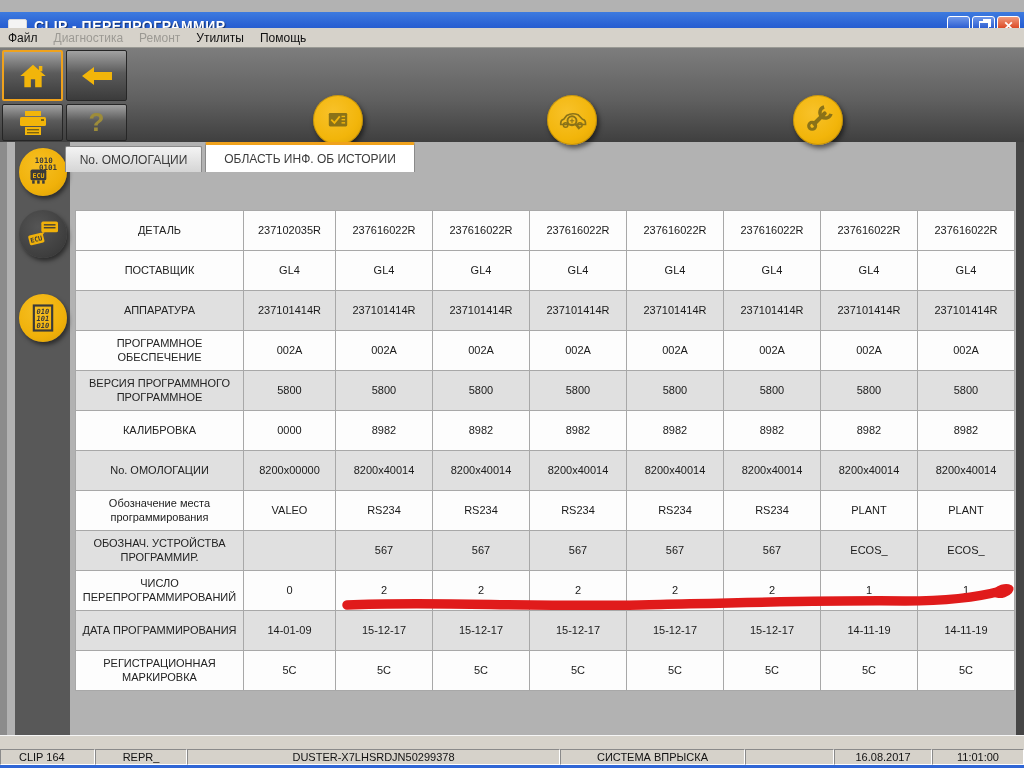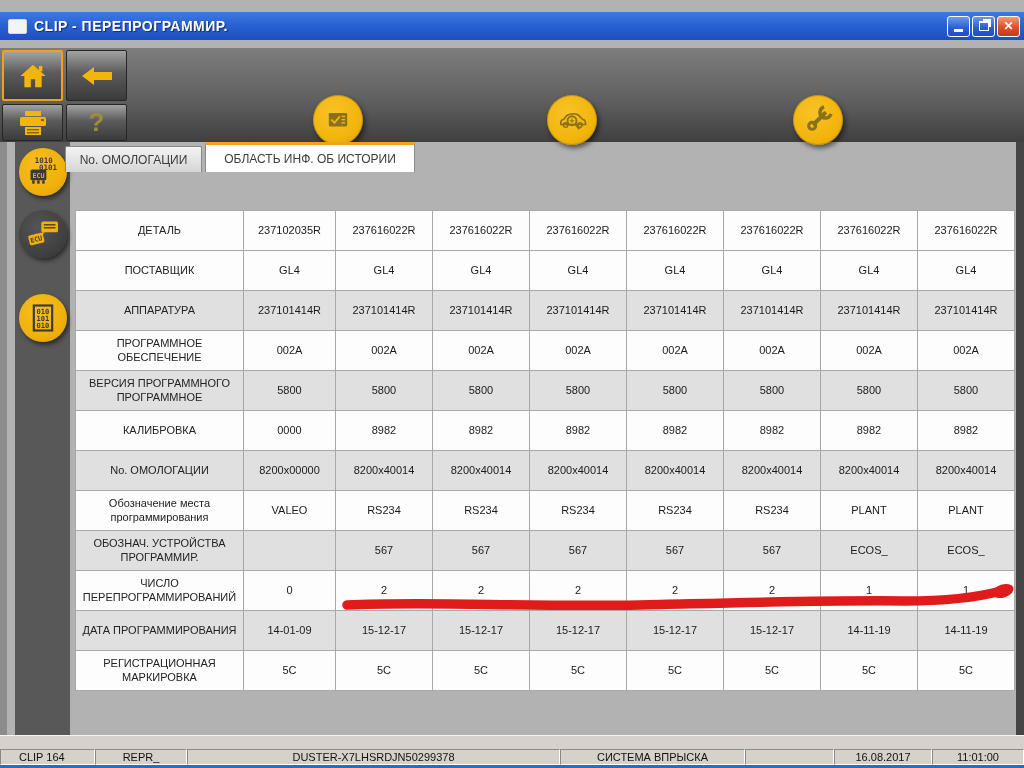--- a/index.html
+++ b/index.html
@@ -105,20 +105,27 @@
         <span class="glyph-min"></span>
       </span>
     <span class="winbtn">
         <span class="glyph-restore"></span>
       </span>
     <span class="winbtn close">
         <span>✕</span>
       </span>
   </div>
 
+  <div class="menubar">
+      <span class="menu-item">Файл</span>
+      <span class="menu-item disabled">Диагностика</span>
+      <span class="menu-item disabled">Ремонт</span>
+      <span class="menu-item">Утилиты</span>
+      <span class="menu-item">Помощь</span>
+    </div>
 
   <div class="banner">
     <div class="navbtn active" style="left:2px;top:2px;width:61px;height:51px;">
       <svg width="32" height="32" viewBox="0 0 24 24">
         <path d="M12 3.5 L21.5 12 H18.5 V20.5 H13.6 V14.5 H10.4 V20.5 H5.5 V12 H2.5 Z" fill="#f2b50a"></path>
         <rect x="16.4" y="4.5" width="2.6" height="4" fill="#f2b50a"></rect>
       </svg>
     </div>
     <div class="navbtn" style="left:66px;top:2px;width:61px;height:51px;">
       <svg width="34" height="24" viewBox="0 0 34 24">
@@ -187,21 +194,21 @@
         <rect x="22" y="9" width="20" height="13" rx="2" fill="#f0b10a"></rect>
         <line x1="25" y1="13" x2="39" y2="13" stroke="#3a3a3a" stroke-width="1.6"></line>
         <line x1="25" y1="16.5" x2="39" y2="16.5" stroke="#3a3a3a" stroke-width="1.6"></line>
         <path d="M26 22 l-4 5 l1-5 z" fill="#f0b10a"></path>
         <g transform="rotate(-14 16 30)">
           <rect x="7" y="24" width="18" height="12" rx="2" fill="#f0b10a"></rect>
           <text x="16" y="33" font-size="8" font-weight="bold" fill="#3a3a3a" text-anchor="middle" font-family="DejaVu Sans Mono, monospace">ECU</text>
         </g>
       </svg>
     </div>
-    <div class="sidebtn yellow" style="top:152px;">
+    <div class="sidebtn yellow" style="top:152px;font-style:italic;">
       <svg width="40" height="40" viewBox="0 0 48 48">
         <rect x="13" y="9" width="22" height="30" fill="none" stroke="#3a3a3a" stroke-width="2.6"></rect>
         <text x="24" y="19" font-size="8.5" font-weight="bold" fill="#3a3a3a" text-anchor="middle" font-family="DejaVu Sans Mono, monospace">010</text>
         <text x="24" y="27.5" font-size="8.5" font-weight="bold" fill="#3a3a3a" text-anchor="middle" font-family="DejaVu Sans Mono, monospace">101</text>
         <text x="24" y="36" font-size="8.5" font-weight="bold" fill="#3a3a3a" text-anchor="middle" font-family="DejaVu Sans Mono, monospace">010</text>
       </svg>
     </div>
   </div>
   <div class="rightstrip"></div>
 

